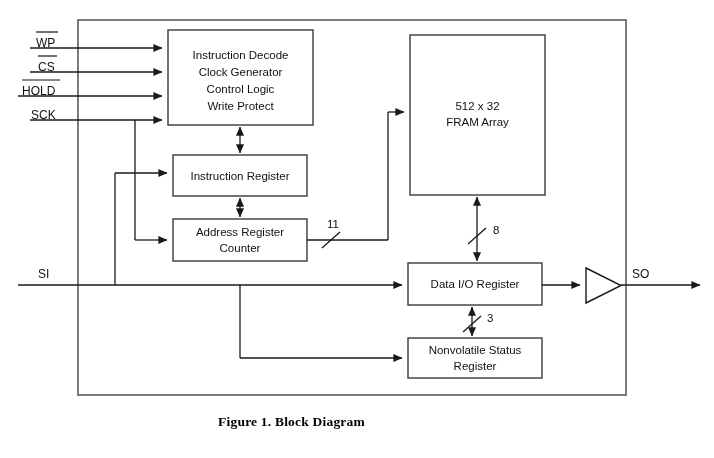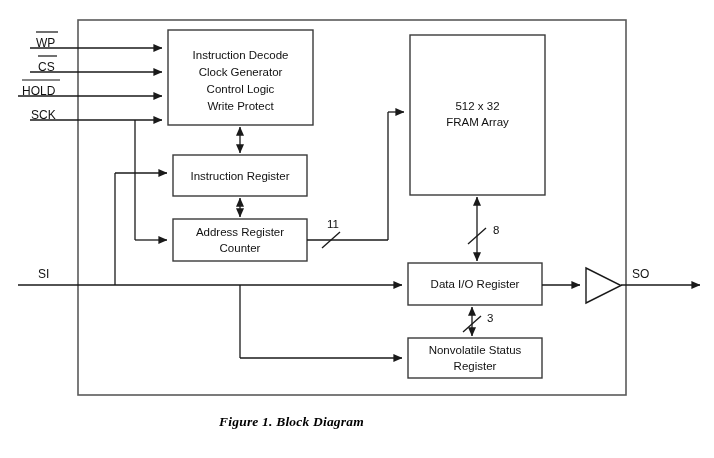--- a/index.html
+++ b/index.html
@@ -76,21 +76,20 @@
     position: absolute;
     left: 0;
     top: 414px;
     width: 583px;
     text-align: center;
     font-family: "Liberation Serif", serif;
     font-weight: bold;
     font-size: 13.5px;
     color: #000000;
     letter-spacing: 0.2px;
-    font-style: italic;
   }
 </style>
 </head>
 <body>
 
 <div id="figure-root">
 
   <svg id="block-diagram" width="714" height="458" viewBox="0 0 714 458">
 
     <defs>

